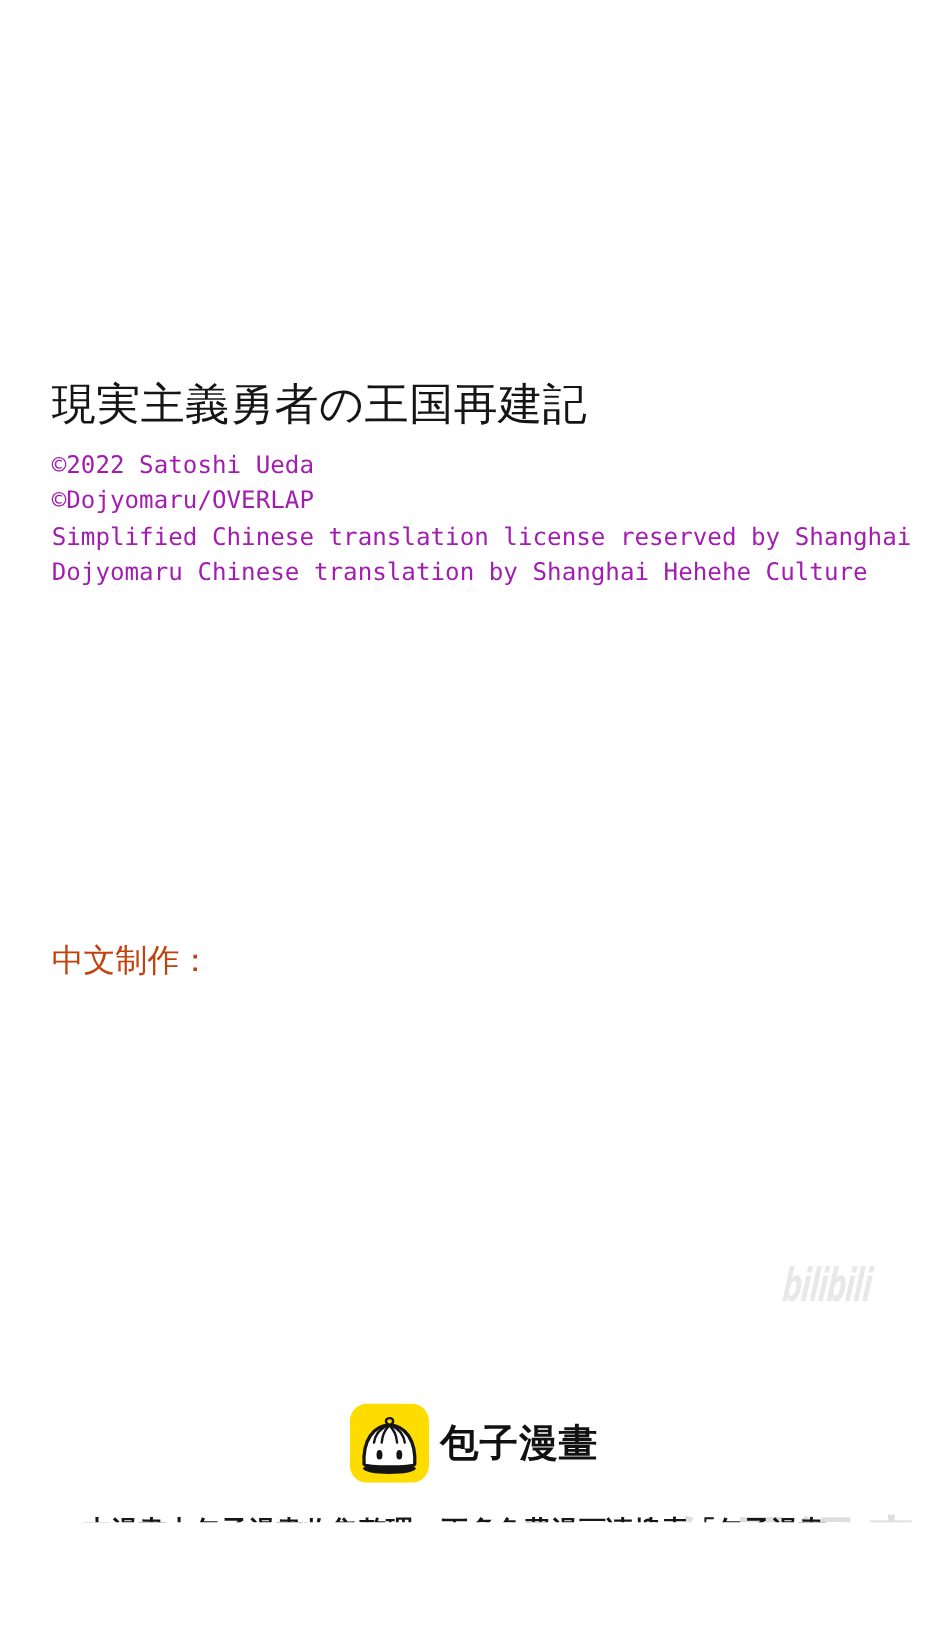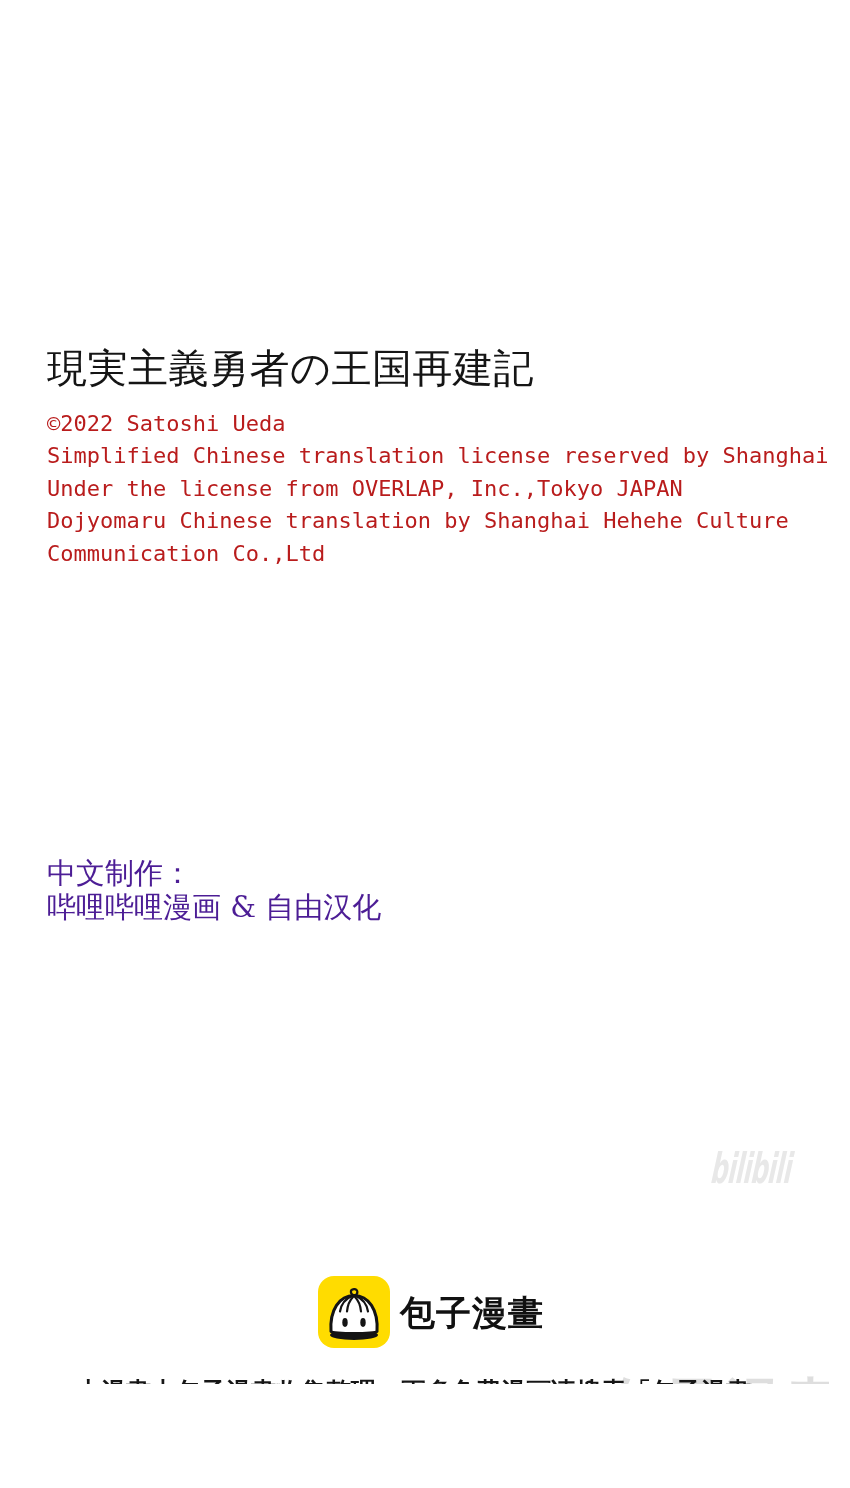--- a/index.html
+++ b/index.html
@@ -21,29 +21,29 @@
     font-size:40px; line-height:1.1;
     letter-spacing:0.5px; white-space:nowrap;
     color:#151515;
   }
 
   
   .copyright{
     left:47px; top:408px;
     font-family:"DejaVu Sans Mono","Liberation Mono",monospace;
     font-size:22px; line-height:32.4px;
-    color:#b91c1c; white-space:nowrap;
+    color:#a21caf; white-space:nowrap;
   }
 
   
   .production{
     left:47px; top:856px;
     font-family:"DejaVu Serif","Liberation Serif",serif;
     font-size:29px; line-height:34px;
-    color:#4c1d95; white-space:nowrap;
+    color:#c2410c; white-space:nowrap;
   }
 
   
   .bili-mark{
     left:712px; top:1148px;
     display:flex; align-items:center; gap:5px;
     color:#e8e8e8;
   }
   .bili-word{
     font-weight:bold; font-style:italic;
@@ -86,29 +86,27 @@
 </style>
 </head>
 <body>
 
 <div class="canvas">
 
   <div class="abs title">現実主義勇者の王国再建記</div>
 
   <div class="abs copyright">
     <div>©2022 Satoshi Ueda</div>
+    <div>©Dojyomaru/OVERLAP</div>
     <div>Simplified Chinese translation license reserved by Shanghai</div>
-    <div>Under the license from OVERLAP, Inc.,Tokyo JAPAN</div>
     <div>Dojyomaru Chinese translation by Shanghai Hehehe Culture</div>
-    <div>Communication Co.,Ltd</div>
   </div>
 
   <div class="abs production">
     <div>中文制作：</div>
-    <div>哔哩哔哩漫画 &amp; 自由汉化</div>
   </div>
 
   <div class="abs bili-mark">
     <span class="bili-word">bilibili</span>
 
   </div>
 
   <div class="abs baozi-logo-icon">
     <svg width="72" height="72" viewBox="0 0 72 72" aria-hidden="true">
       <rect x="0" y="0" width="72" height="72" rx="16" fill="#ffdc00"></rect>

